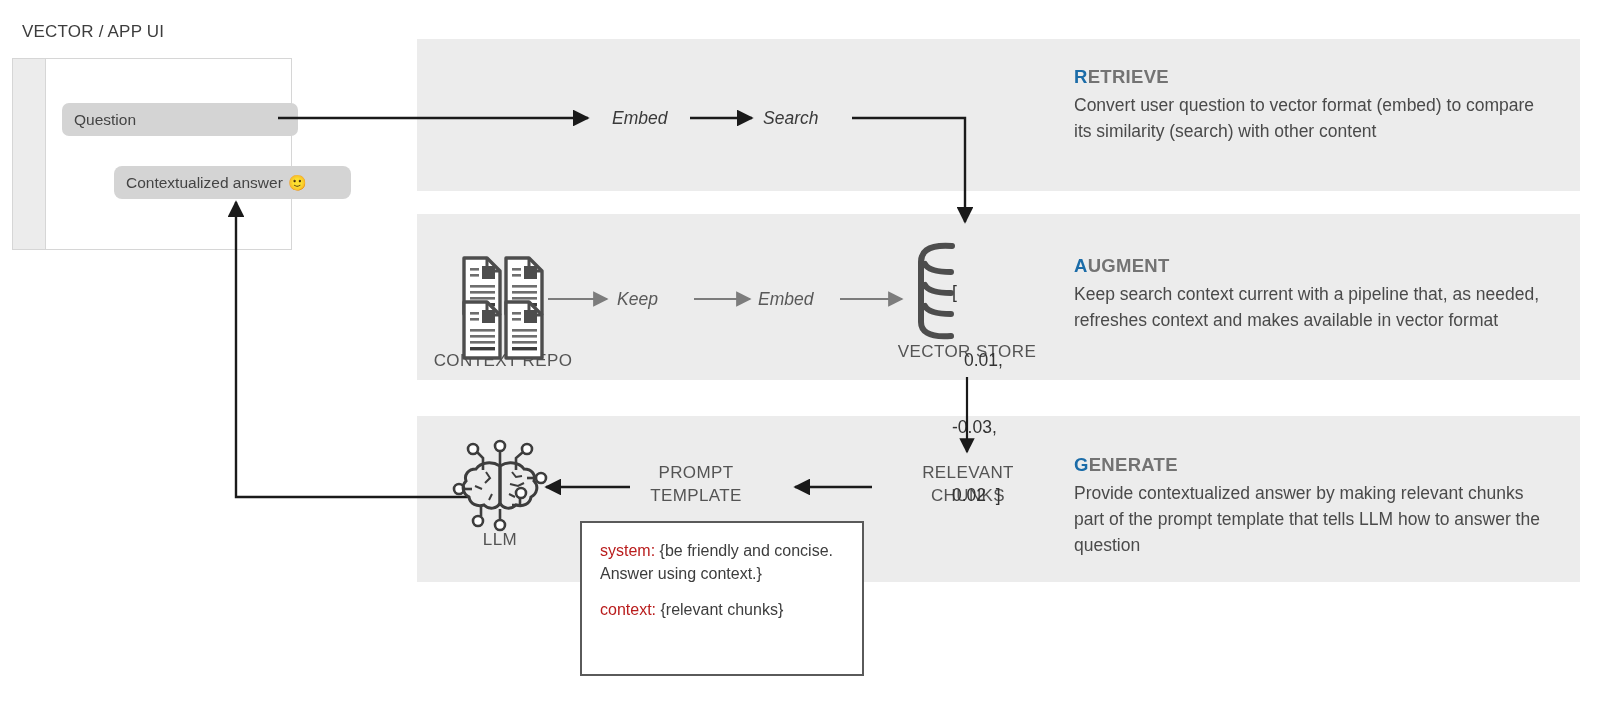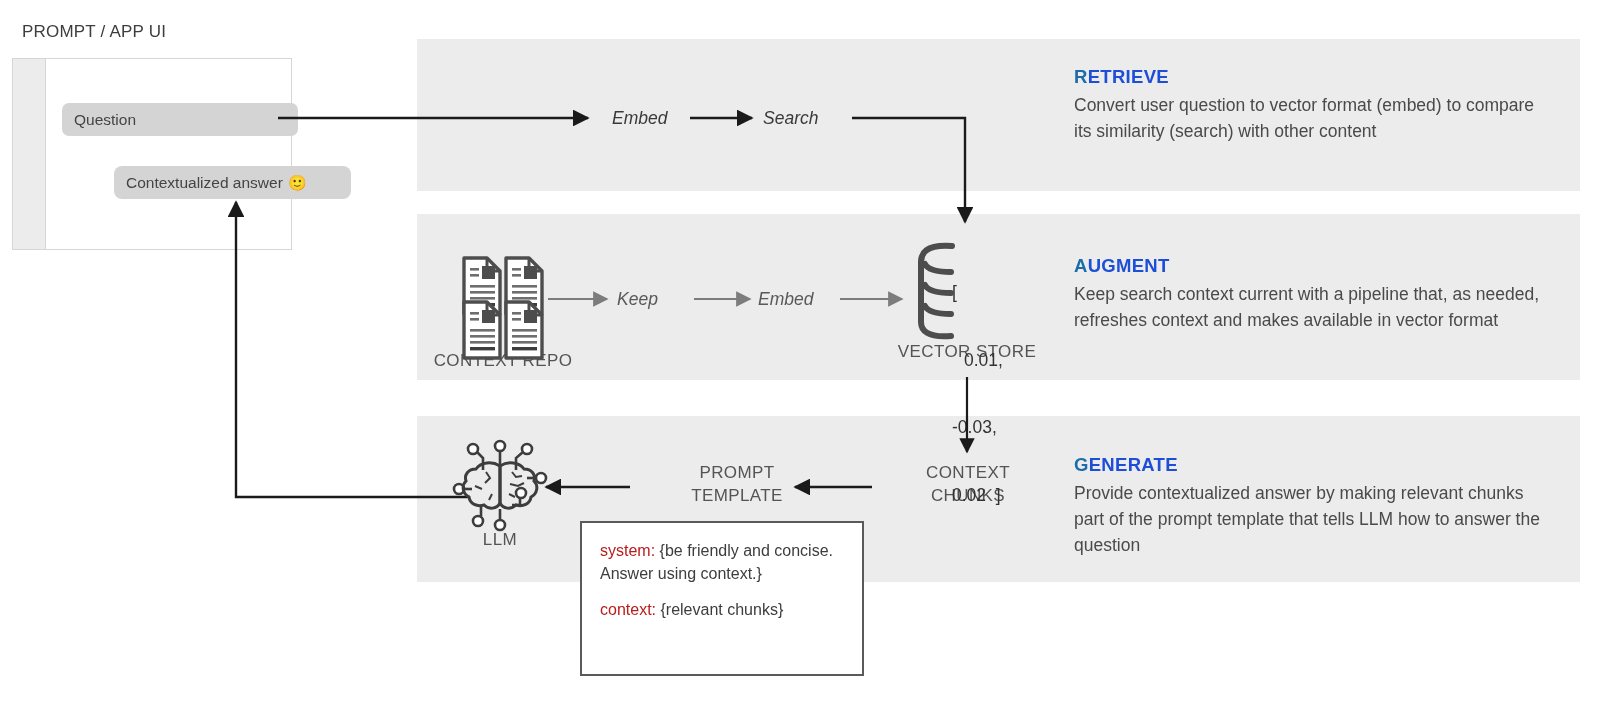--- a/index.html
+++ b/index.html
@@ -80,21 +80,21 @@
     font-size: 17.5px;
     line-height: 26px;
   }
   .band-head {
     font-weight: bold;
     font-size: 18.5px;
     letter-spacing: .3px;
     margin-bottom: 2px;
   }
   .head-first { color: #1b6ca8; }
-  .head-rest  { color: #1d4ed8; }
+  .head-rest  { color: #737373; }
   #text-retrieve { left: 1074px; top: 64px; }
   #text-augment  { left: 1074px; top: 253px; }
   #text-generate { left: 1074px; top: 452px; }
 
   
   .flow-label {
     position: absolute;
     font-style: italic;
     font-size: 17.5px;
     color: #3a3a3a;
@@ -110,21 +110,21 @@
     position: absolute;
     font-size: 17px;
     color: #545454;
     letter-spacing: .4px;
     text-align: center;
     white-space: nowrap;
     line-height: 23px;
   }
   #lbl-context-repo { left: 400px; top: 349px; width: 206px; }
   #lbl-vector-store { left: 882px; top: 340px; width: 170px; }
-  #lbl-prompt-tpl   { left: 654px; top: 461px; width: 166px; }
+  #lbl-prompt-tpl   { left: 613px; top: 461px; width: 166px; }
   #lbl-relevant     { left: 885px; top: 461px; width: 166px; }
   #lbl-llm          { left: 440px; top: 528px; width: 120px; }
 
   
   #vector-array {
     position: absolute;
     left: 952px; top: 236px;
     font-size: 17.5px;
     color: #333333;
     line-height: 22.5px;
@@ -157,21 +157,21 @@
 </style>
 </head>
 <body>
 
 <div id="stage">
 
   <div class="band" id="band-retrieve"></div>
   <div class="band" id="band-augment"></div>
   <div class="band" id="band-generate"></div>
 
-  <div id="client-title">PROMPT / APP UI</div>
+  <div id="client-title">VECTOR / APP UI</div>
 
   <div id="client-window">
     <div id="client-sidebar"></div>
     <div class="bubble" id="bubble-question">
       <span>Question</span>
     </div>
     <div class="bubble" id="bubble-answer">
       <span>Contextualized answer</span>
       <span class="emoji">🙂</span>
     </div>
@@ -203,21 +203,21 @@
   <div class="flow-label gray" id="lbl-chunk">Keep</div>
   <div class="flow-label gray" id="lbl-embed2">Embed</div>
 
   <div class="caps-label" id="lbl-context-repo">CONTEXT REPO</div>
   <div class="caps-label" id="lbl-vector-store">VECTOR STORE</div>
   <div class="caps-label" id="lbl-prompt-tpl">
     <span>PROMPT</span><br>
     <span>TEMPLATE</span>
   </div>
   <div class="caps-label" id="lbl-relevant">
-    <span>CONTEXT</span><br>
+    <span>RELEVANT</span><br>
     <span>CHUNKS</span>
   </div>
   <div class="caps-label" id="lbl-llm">LLM</div>
 
   <div id="vector-array">
     <div>[</div>
     <div style="padding-left:12px">0.01,</div>
     <div>-0.03,</div>
     <div style="">0.02  ]</div>
   </div>

